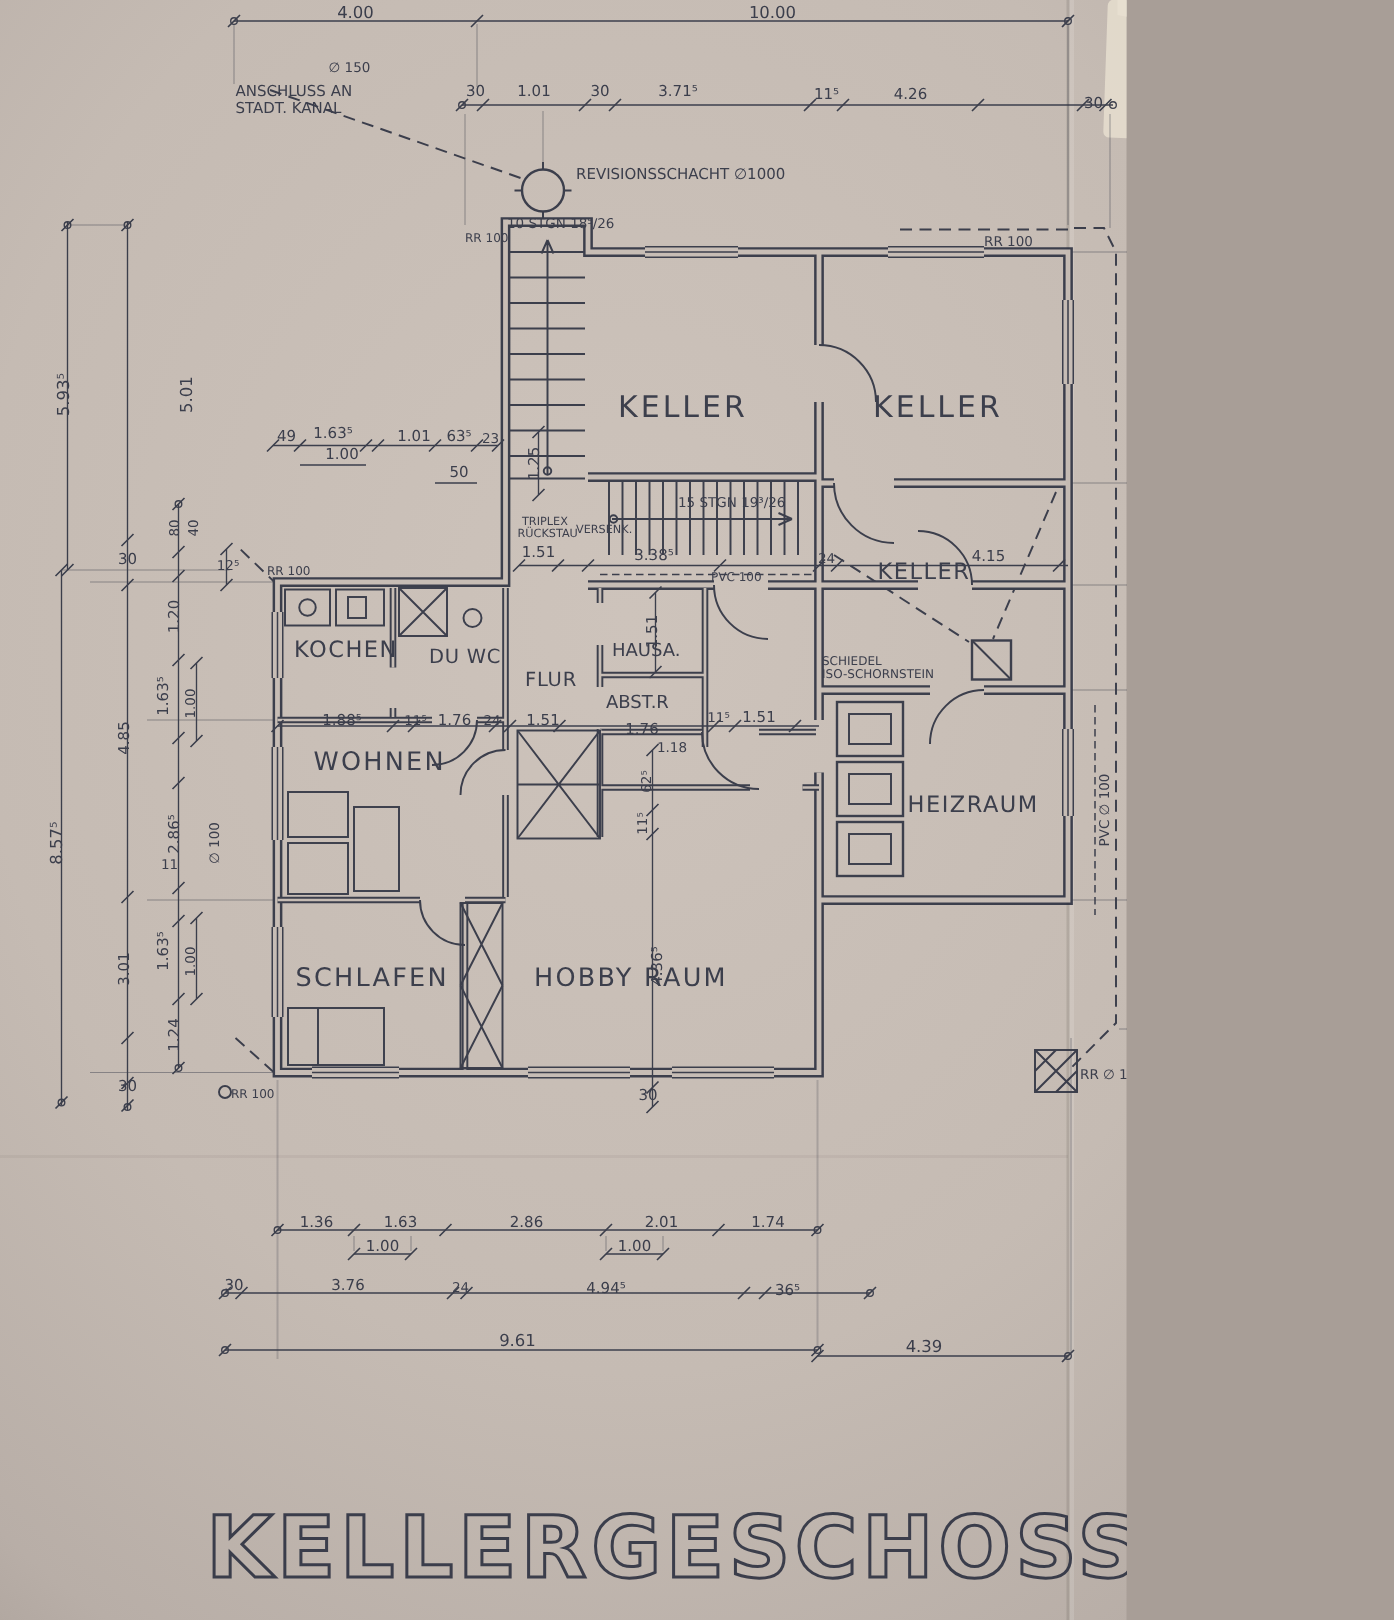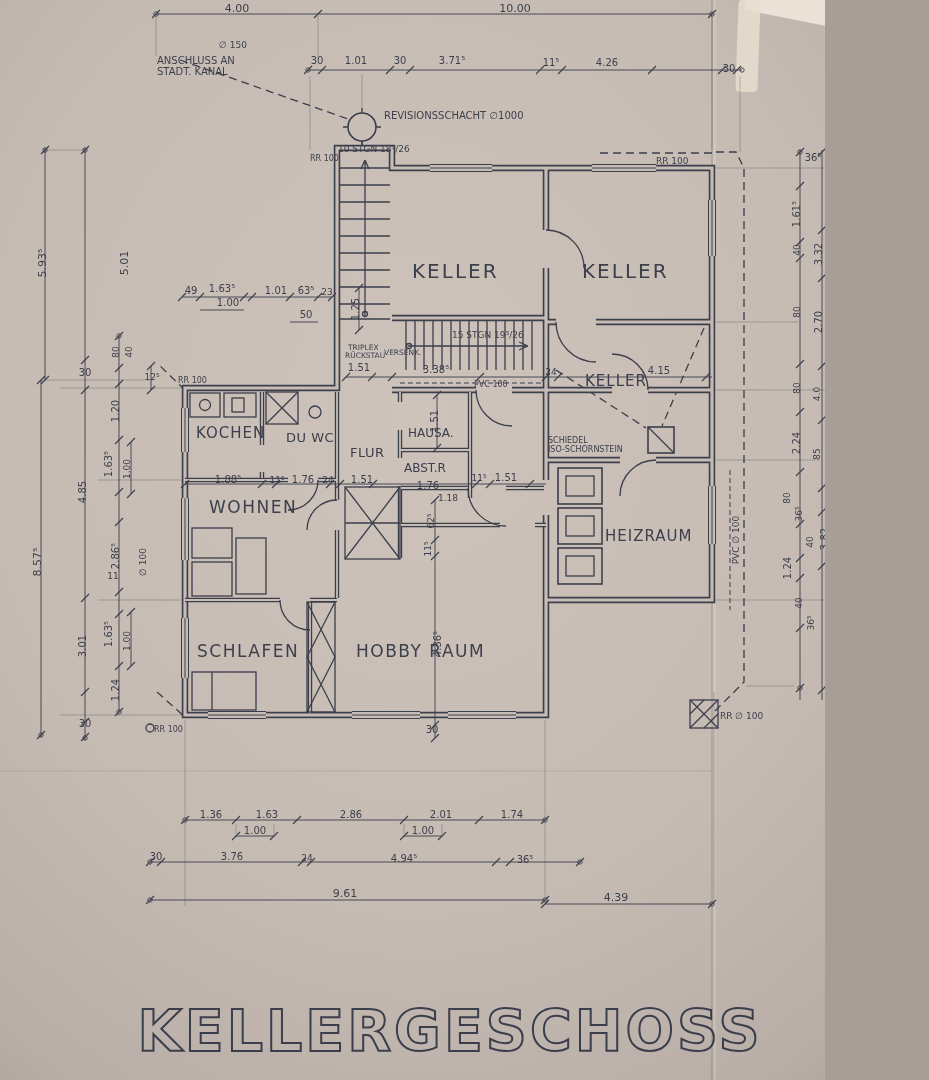--- a/index.html
+++ b/index.html
@@ -1,21 +1,21 @@
 <!DOCTYPE html>
 <html style="--paper: #c7bdb5; --ink: #2c3040; --wood: #b06a1e;"><head>
 <meta charset="utf-8">
 <style>
   :root{
     --paper:#c7bdb5;
     --ink:#2c3040;
     --wood:#b06a1e;
   }
   html,body{margin:0;padding:0;background:#a89e97;}
-  .scene{position:relative;width:825px;height:1080px;overflow:hidden;
+  .scene{position:relative;width:751px;height:1080px;overflow:hidden;
          font-family:"DejaVu Sans",sans-serif;}
   svg{display:block;}
   
   .w-outer{stroke:var(--ink);stroke-width:6.5;fill:none;}
   .w-inner{stroke:var(--paper);stroke-width:3.2;fill:none;}
   .p-outer{stroke:var(--ink);stroke-width:4.4;fill:none;}
   .p-inner{stroke:var(--paper);stroke-width:1.8;fill:none;}
   .thin{stroke:var(--ink);stroke-width:1.3;fill:none;}
   .thin2{stroke:var(--ink);stroke-width:1.6;fill:none;}
   .chain{stroke:var(--ink);stroke-width:.9;fill:none;}

